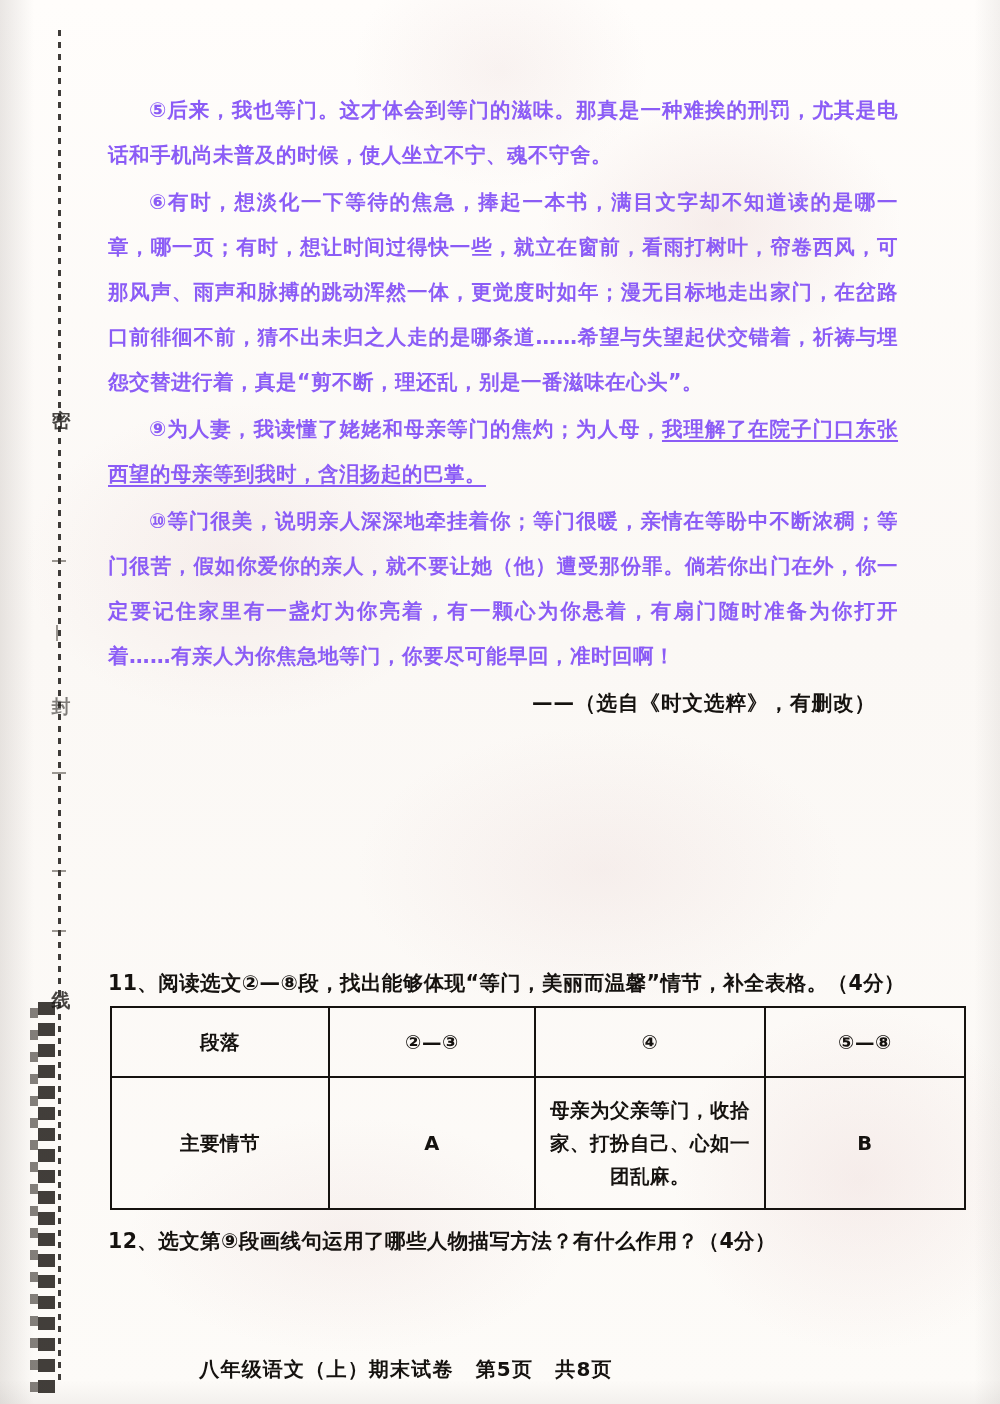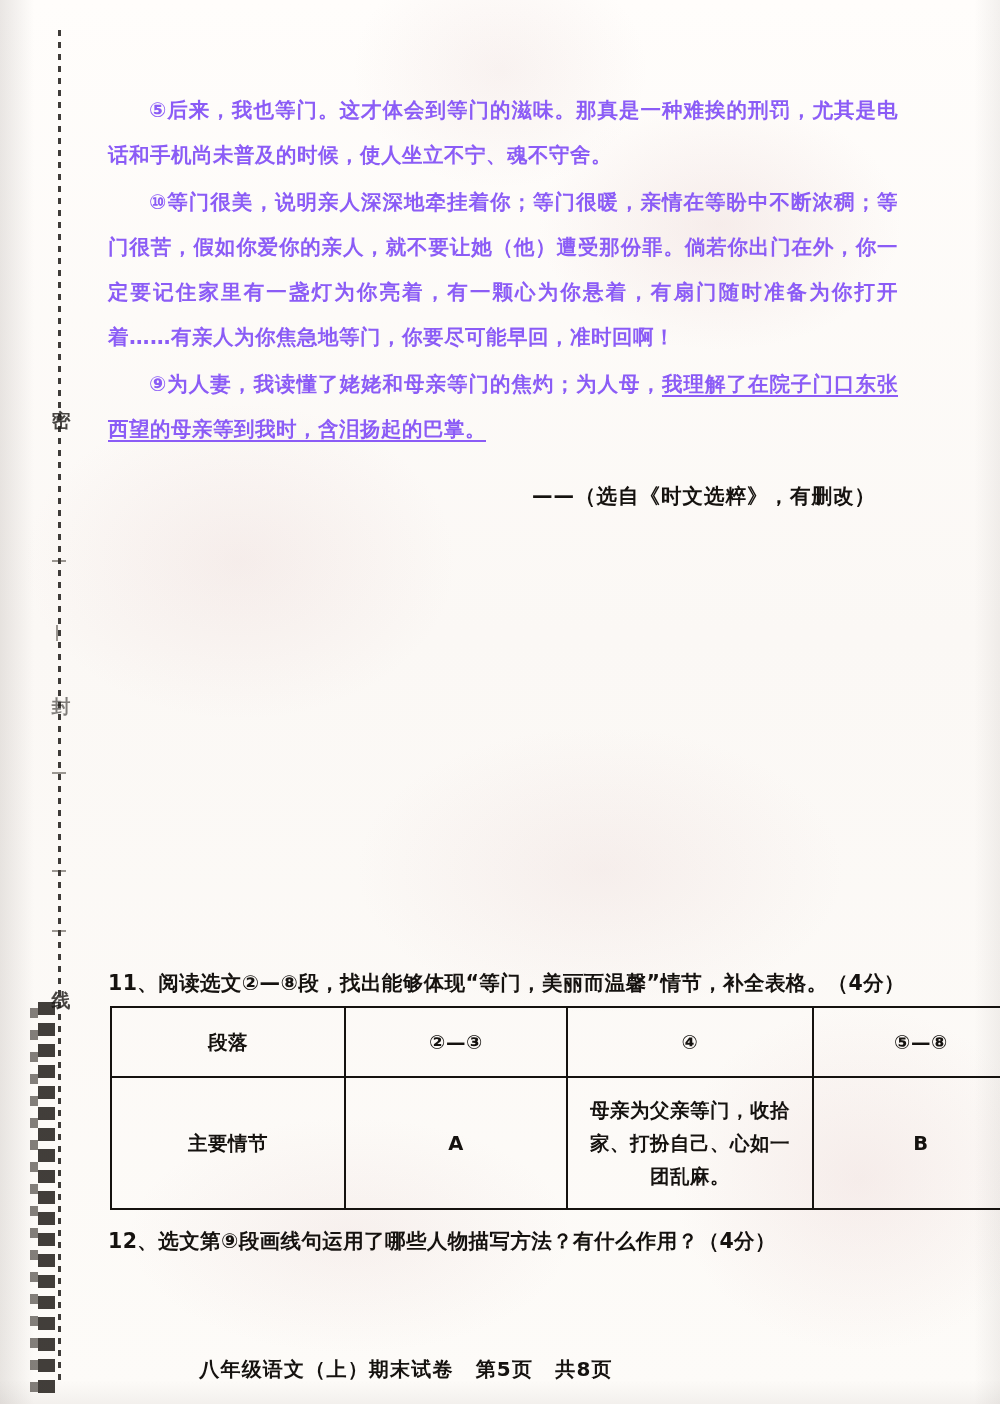--- a/index.html
+++ b/index.html
@@ -124,21 +124,21 @@
     text-indent: 2em;
     font-family: "DejaVu Sans", "Liberation Sans", sans-serif;
     filter: blur(0.18px);
   }
   p.para .u {
     text-decoration: underline;
     text-underline-offset: 4px;
     text-decoration-thickness: 2px;
   }
   .attribution {
-    margin: 24px 0 0 0;
+    margin: 4px 0 0 0;
     font-size: 20.5px;
     line-height: 40px;
     font-weight: bold;
     text-align: right;
     padding-right: 22px;
     letter-spacing: 1px;
     filter: blur(0.18px);
   }
 
   
@@ -174,21 +174,21 @@
     border-collapse: collapse;
     table-layout: fixed;
   }
   table.plot-table td {
     border: 2px solid #15120f;
     text-align: center;
     vertical-align: middle;
     font-size: 19.5px;
     font-weight: bold;
     line-height: 33px;
-    padding: 6px 16px;
+    padding: 6px 8px;
     letter-spacing: 0.5px;
     filter: blur(0.18px);
   }
   table.plot-table tr.hdr td { height: 56px; }
   table.plot-table tr.data td { height: 118px; }
   td.c0 { width: 200px; }
   td.c1 { width: 188px; border-radius: 32px; }
   td.c2 { width: 212px; }
   td.c3 { width: 182px; }
   td.cell-plot { line-height: 34px; text-align: left; padding-left: 10px; }
@@ -224,26 +224,27 @@
   <div class="seal-tick t1"></div>
   <div class="seal-tick t2"></div>
   <div class="seal-tick t3"></div>
   <div class="seal-tick t4"></div>
   <div class="seal-tick t5"></div>
 
   <div class="body-text">
 
     <p class="para">⑤后来，我也等门。这才体会到等门的滋味。那真是一种难挨的刑罚，尤其是电话和手机尚未普及的时候，使人坐立不宁、魂不守舍。</p>
 
-
-
+    <p class="para">⑥有时，想淡化一下等待的焦急，捧起一本书，满目文字却不知道读的是哪一章，哪一页；有时，想让时间过得快一些，就立在窗前，看雨打树叶，帘卷西风，可那风声、雨声和脉搏的跳动浑然一体，更觉度时如年；漫无目标地走出家门，在岔路口前徘徊不前，猜不出未归之人走的是哪条道……希望与失望起伏交错着，祈祷与埋怨交替进行着，真是“剪不断，理还乱，别是一番滋味在心头”。</p>
+
+
+
+    <p class="para"><span>⑨为人妻，我读懂了姥姥和母亲等门的焦灼；为人母，</span><span class="u">我理解了在院子门口东张西望的母亲等到我时，含泪扬起的巴掌。</span><span></span></p>
 
     <p class="para">⑩等门很美，说明亲人深深地牵挂着你；等门很暖，亲情在等盼中不断浓稠；等门很苦，假如你爱你的亲人，就不要让她（他）遭受那份罪。倘若你出门在外，你一定要记住家里有一盏灯为你亮着，有一颗心为你悬着，有扇门随时准备为你打开着……有亲人为你焦急地等门，你要尽可能早回，准时回啊！</p>
-
-    <p class="para"><span>⑨为人妻，我读懂了姥姥和母亲等门的焦灼；为人母，</span><span class="u">我理解了在院子门口东张西望的母亲等到我时，含泪扬起的巴掌。</span><span></span></p>
 
     <p class="attribution">——（选自《时文选粹》，有删改）</p>
   </div>
 
   <div class="question q11">11、阅读选文②—⑧段，找出能够体现“等门，美丽而温馨”情节，补全表格。（4分）</div>
 
   <div class="tbl-wrap">
     <table class="plot-table">
       <tbody>
           <tr class="hdr">

